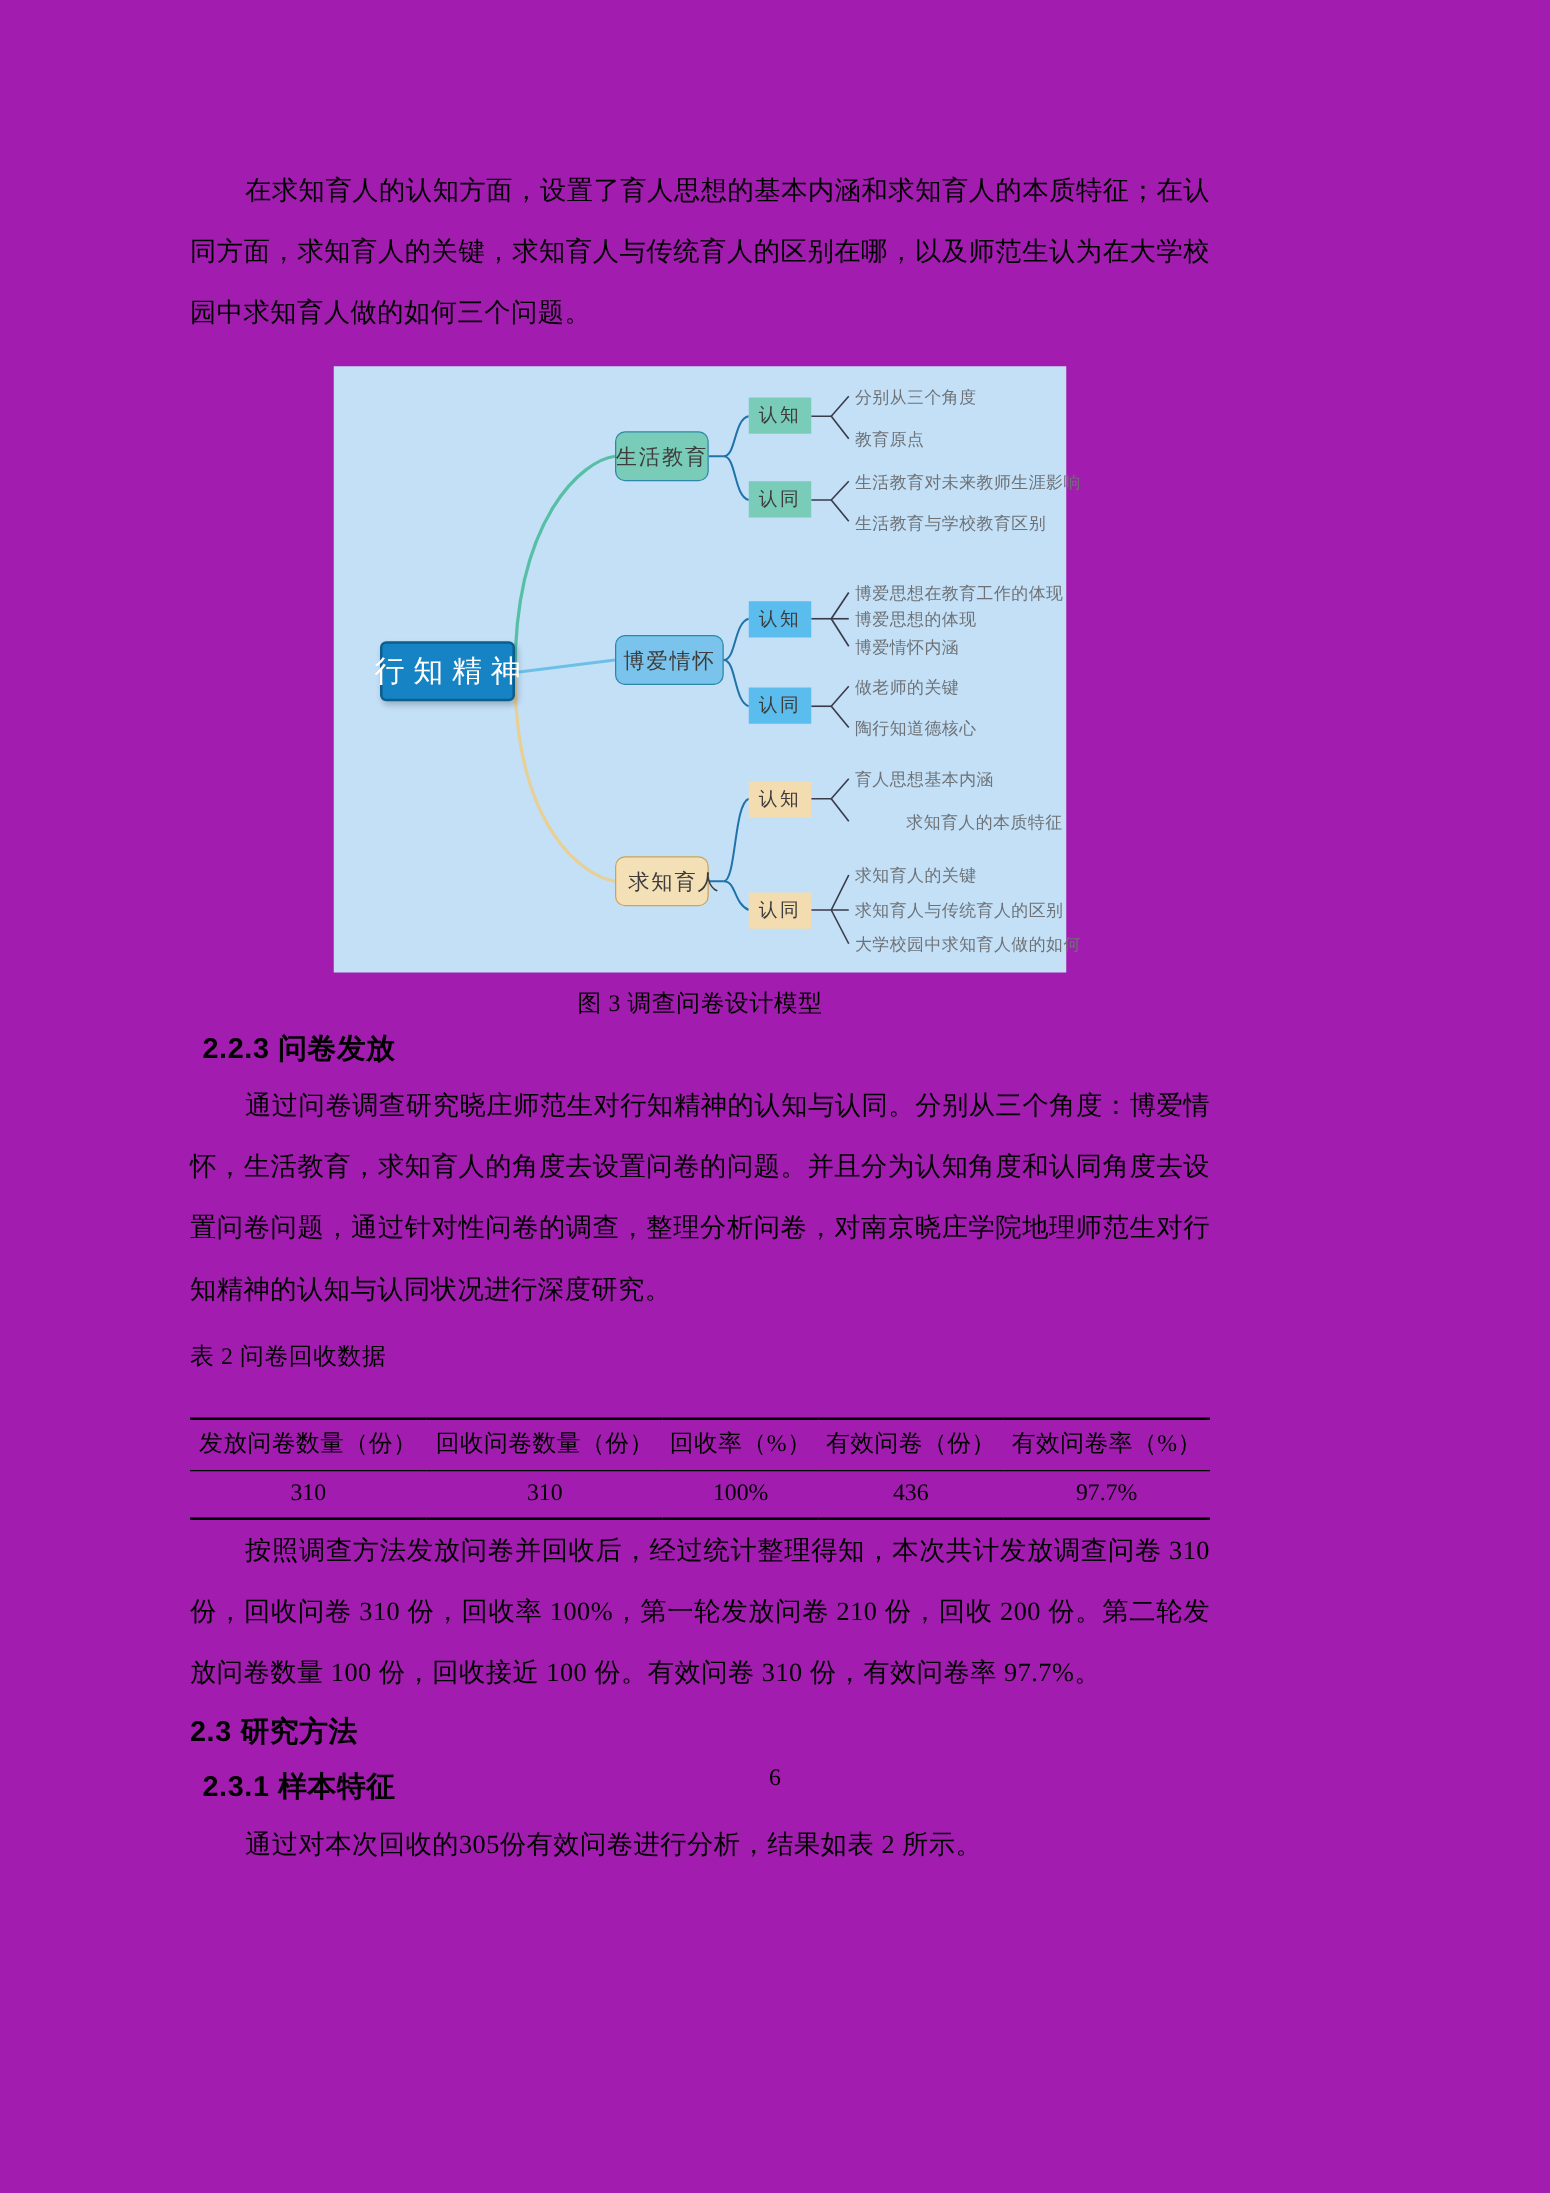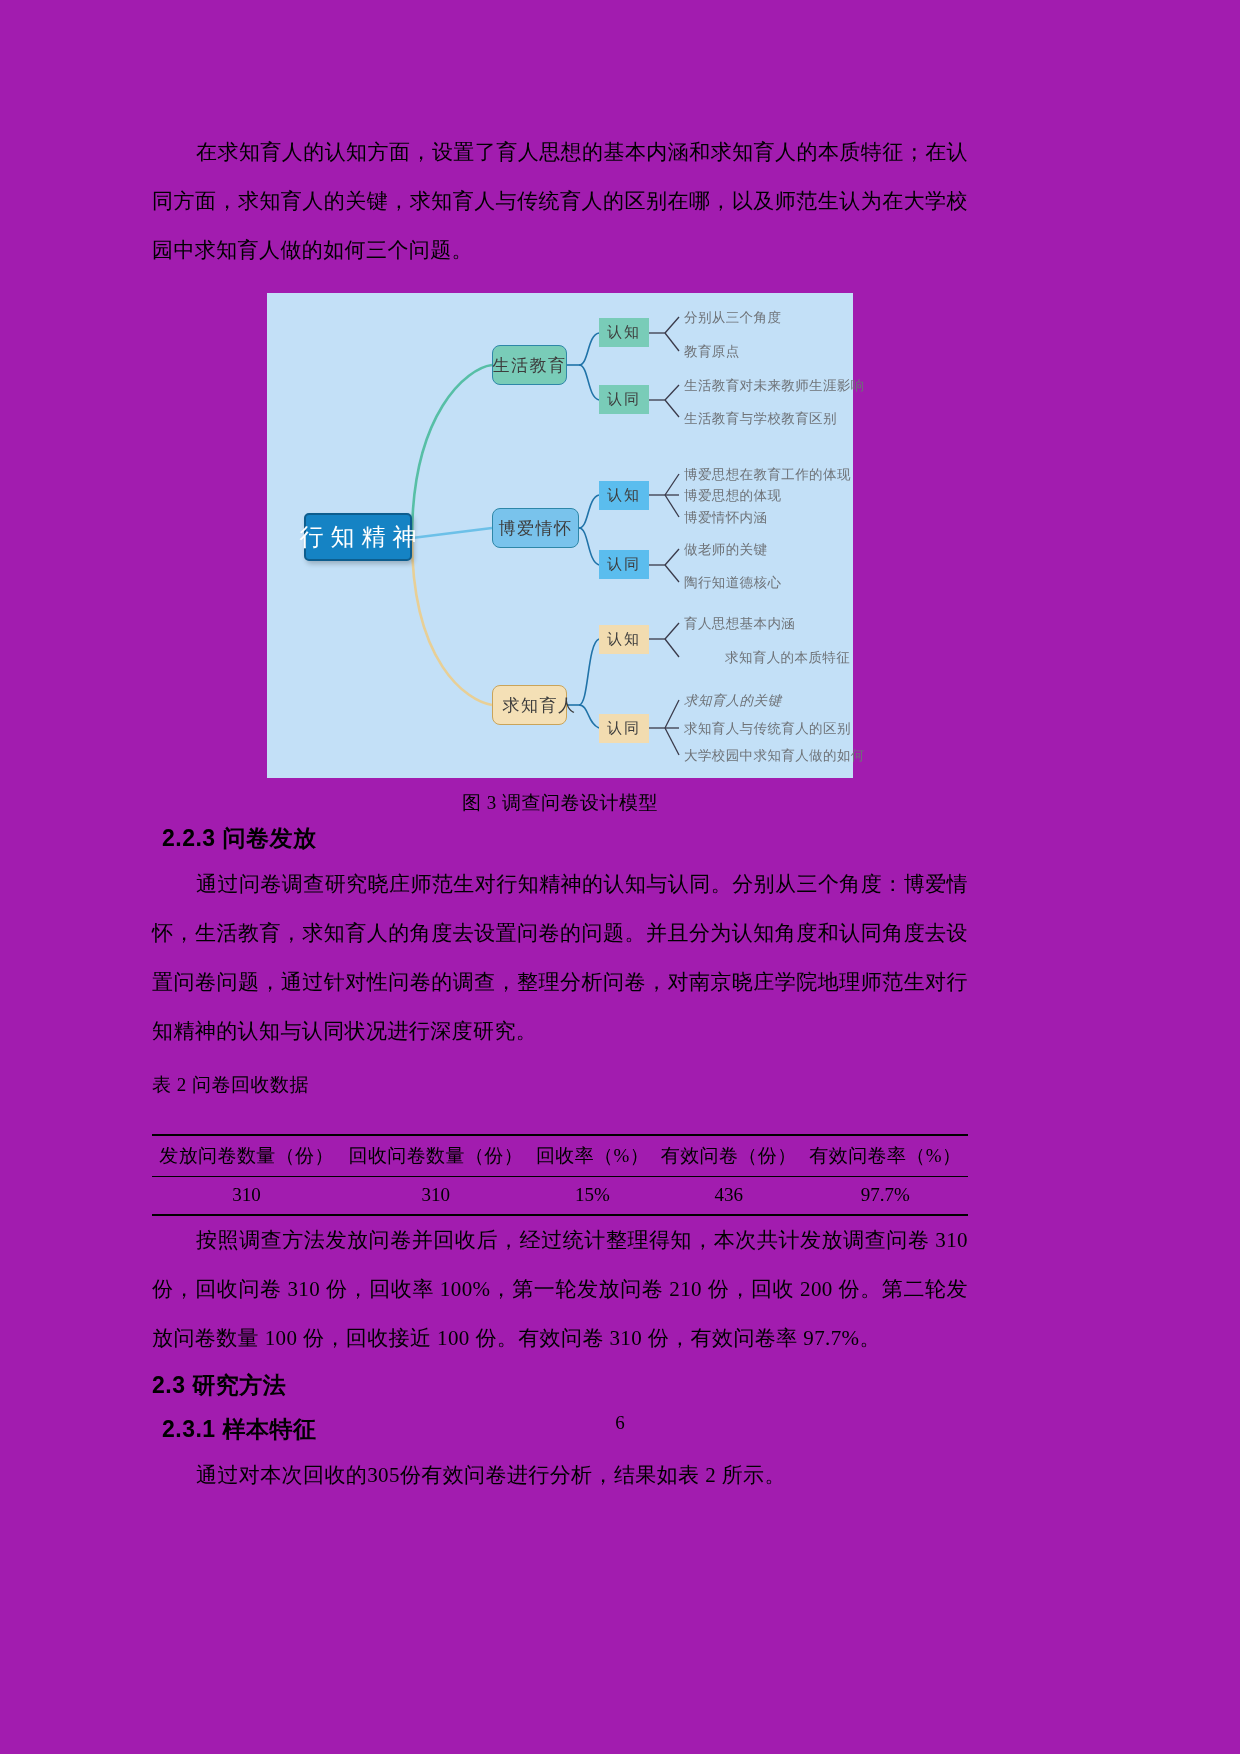--- a/index.html
+++ b/index.html
@@ -227,21 +227,21 @@
         <div class="leaf" style="left:417px; top:194px;">博爱思想的体现</div>
         <div class="leaf" style="left:417px; top:216px;">博爱情怀内涵</div>
         <div class="leaf" style="left:417px; top:248px;">做老师的关键</div>
         <div class="leaf" style="left:417px; top:281px;">陶行知道德核心</div>
 
         <div class="node node-branch branch-tan" style="left:225px; top:392px; width:75px; height:40px;">求知育人</div>
         <div class="node node-sub sub-tan" style="left:332px; top:332px; width:50px; height:29px;">认知</div>
         <div class="node node-sub sub-tan" style="left:332px; top:421px; width:50px; height:29px;">认同</div>
         <div class="leaf" style="left:417px; top:322px;">育人思想基本内涵</div>
         <div class="leaf" style="left:417px; top:356px;margin-left:41px;">求知育人的本质特征</div>
-        <div class="leaf" style="left:417px; top:399px;font-style:italic;">求知育人的关键</div>
+        <div class="leaf" style="left:417px; top:399px;">求知育人的关键</div>
         <div class="leaf" style="left:417px; top:427px;">求知育人与传统育人的区别</div>
         <div class="leaf" style="left:417px; top:454px;">大学校园中求知育人做的如何</div>
 
       </div>
     </div>
     <div class="figure-caption">图 3 调查问卷设计模型</div>
 
     <h3 class="sec lvl2">2.2.3 问卷发放</h3>
 
     <p class="body indent">通过问卷调查研究晓庄师范生对行知精神的认知与认同。分别从三个角度：博爱情怀，生活教育，求知育人的角度去设置问卷的问题。并且分为认知角度和认同角度去设置问卷问题，通过针对性问卷的调查，整理分析问卷，对南京晓庄学院地理师范生对行知精神的认知与认同状况进行深度研究。</p>
@@ -254,21 +254,21 @@
           <th>回收问卷数量（份）</th>
           <th>回收率（%）</th>
           <th>有效问卷（份）</th>
           <th>有效问卷率（%）</th>
         </tr>
       </thead>
       <tbody>
         <tr>
           <td>310</td>
           <td>310</td>
-          <td>15%</td>
+          <td>100%</td>
           <td>436</td>
           <td>97.7%</td>
         </tr>
       </tbody>
     </table>
 
     <p class="body indent">按照调查方法发放问卷并回收后，经过统计整理得知，本次共计发放调查问卷 310 份，回收问卷 310 份，回收率 100%，第一轮发放问卷 210 份，回收 200 份。第二轮发放问卷数量 100 份，回收接近 100 份。有效问卷 310 份，有效问卷率 97.7%。</p>
 
     <h3 class="sec lvl1">2.3 研究方法</h3>
 

